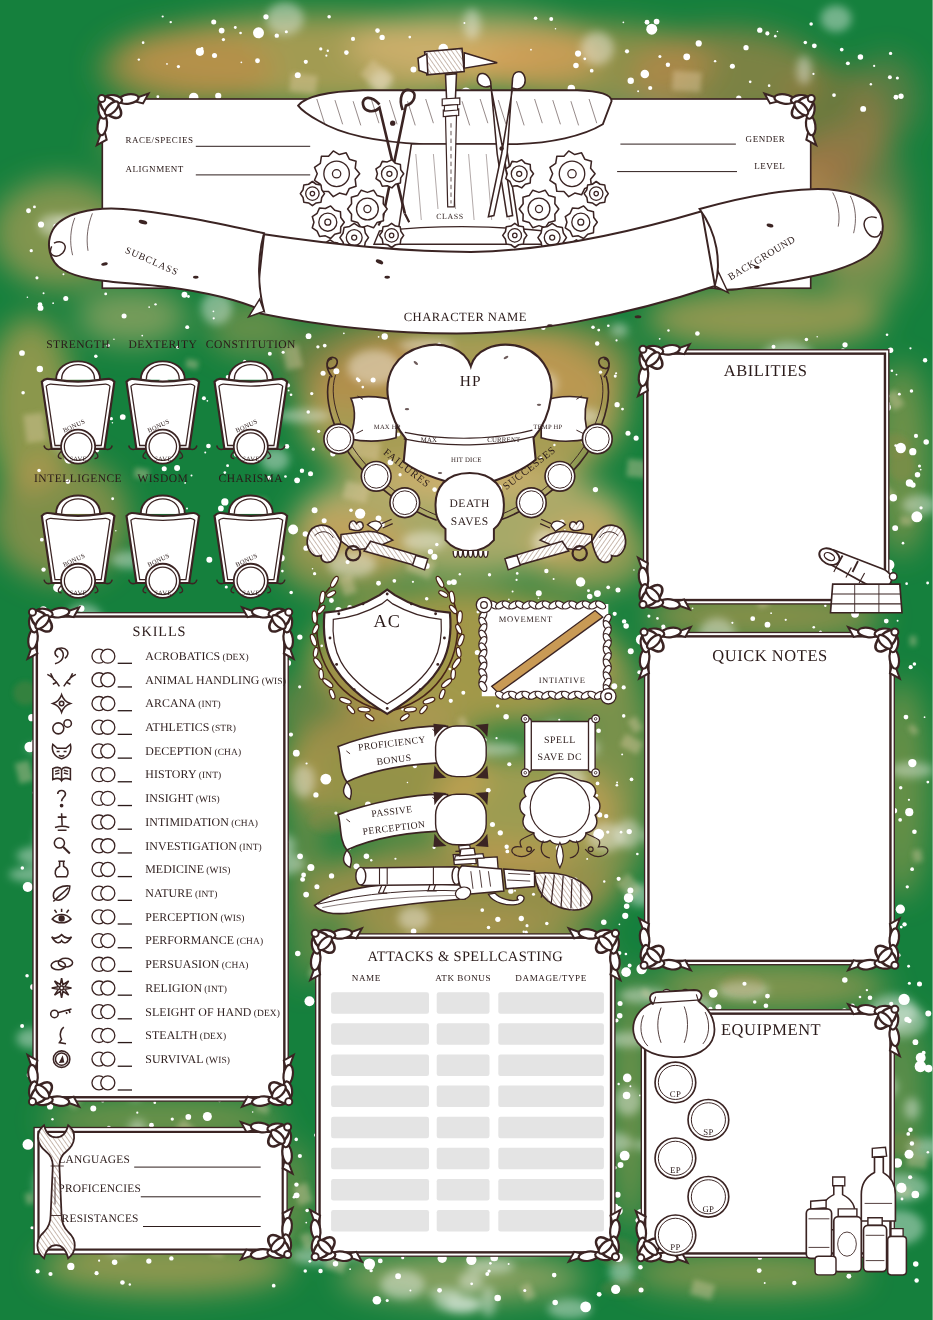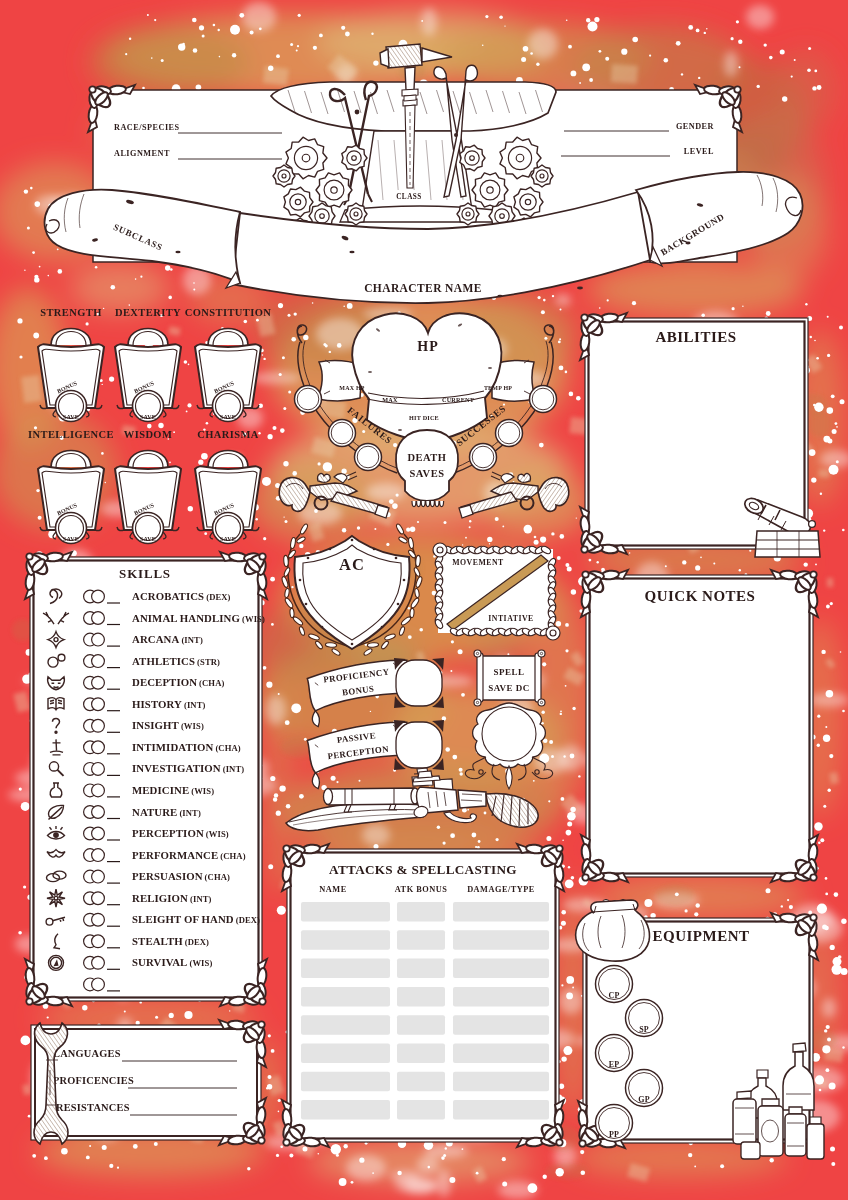--- a/index.html
+++ b/index.html
@@ -1,15 +1,15 @@
 <!DOCTYPE html>
 <html><head><meta charset="utf-8">
 <style>
 html,body { margin:0; padding:0; background:#fff; }
-#page { position:relative; width:848px; height:1200px; overflow:hidden; background:#ef4444;font-weight:bold; }
+#page { position:relative; width:848px; height:1200px; overflow:hidden; background:#15803d; }
 svg { display:block; }
 </style></head>
 <body>
 <div id="page">
 <svg width="848" height="1200" viewBox="0 0 848 1200">
 <defs>
 <filter id="bb" x="-50%" y="-50%" width="200%" height="200%">
           <feGaussianBlur stdDeviation="13"></feGaussianBlur>
         </filter>
 <filter id="sb" x="-50%" y="-50%" width="200%" height="200%">

